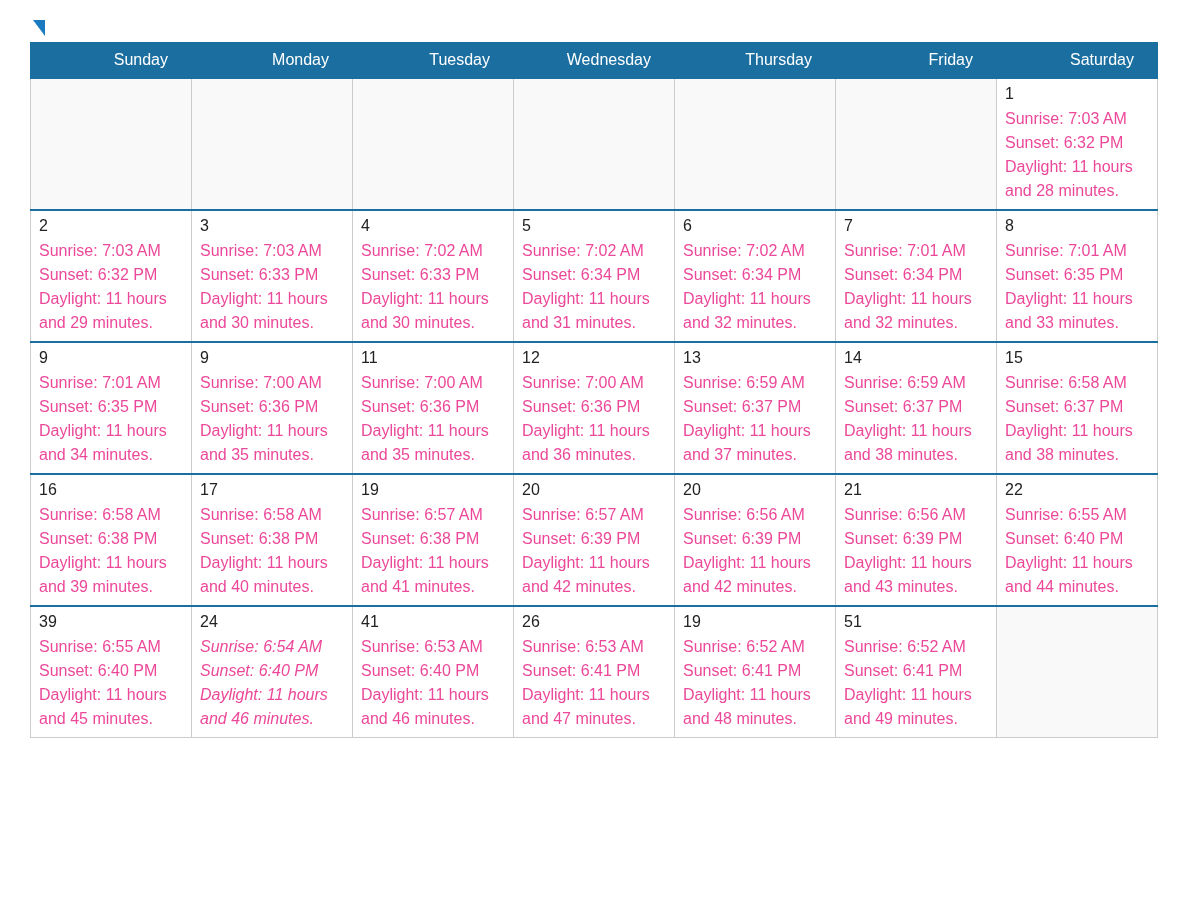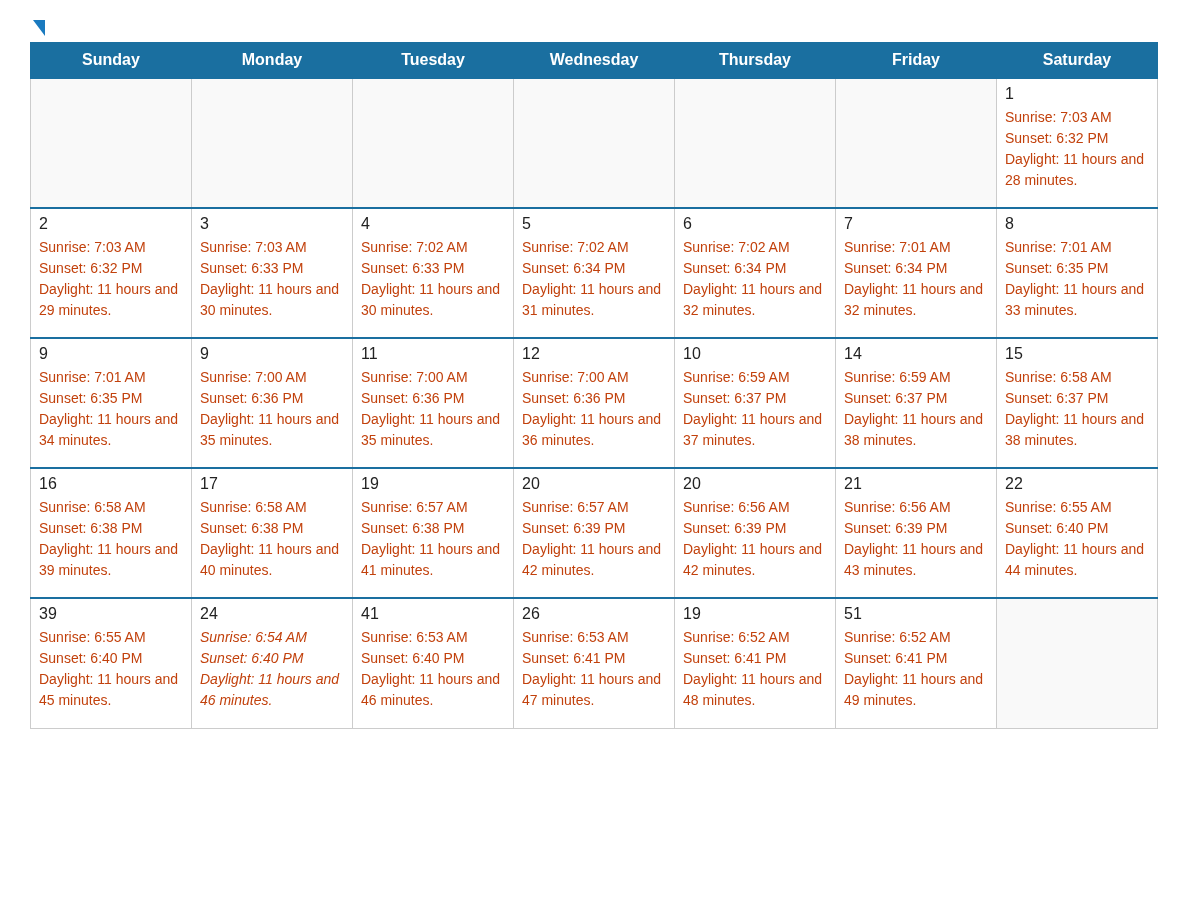--- a/index.html
+++ b/index.html
@@ -49,45 +49,45 @@
     }
     .calendar {
       width: 100%;
       border-collapse: collapse;
       margin-top: 10px;
     }
     .calendar th {
       background-color: #1a6fa0;
       color: #fff;
       padding: 8px 23px;
-      text-align: center;
+      text-align: right;
       font-size: 16px;
-      font-weight: bold;
+      font-weight: normal;
       border: 1px solid #1a6fa0;
     }
     .calendar td {
       border: 1px solid #ccc;
       vertical-align: top;
       padding: 6px 8px;
       width: calc(100% / 7);
       min-height: 120px;
       height: 130px;
     }
     .calendar td.empty {
       background: #f9f9f9;
     }
     .day-number {
       font-size: 16px;
       font-weight: normal;
       color: #222;
       margin-bottom: 4px;
     }
     .day-info {
-      font-size: 14px;
-      color: #c2410c;
+      font-size: 16px;
+      color: #ec4899;
       line-height: 1.5;
     }
     .week-row td {
       border-top: 2px solid #1a6fa0;
     }
   </style>
 </head>
 <body>
 
 <div class="header">
@@ -194,21 +194,21 @@
 Sunset: 6:36 PM
 Daylight: 11 hours and 35 minutes.</div>
         </td>
         <td>
           <div class="day-number">12</div>
           <div class="day-info" style="white-space: pre-line;">Sunrise: 7:00 AM
 Sunset: 6:36 PM
 Daylight: 11 hours and 36 minutes.</div>
         </td>
         <td>
-          <div class="day-number">10</div>
+          <div class="day-number">13</div>
           <div class="day-info" style="white-space: pre-line;">Sunrise: 6:59 AM
 Sunset: 6:37 PM
 Daylight: 11 hours and 37 minutes.</div>
         </td>
         <td>
           <div class="day-number">14</div>
           <div class="day-info" style="white-space: pre-line;">Sunrise: 6:59 AM
 Sunset: 6:37 PM
 Daylight: 11 hours and 38 minutes.</div>
         </td>

